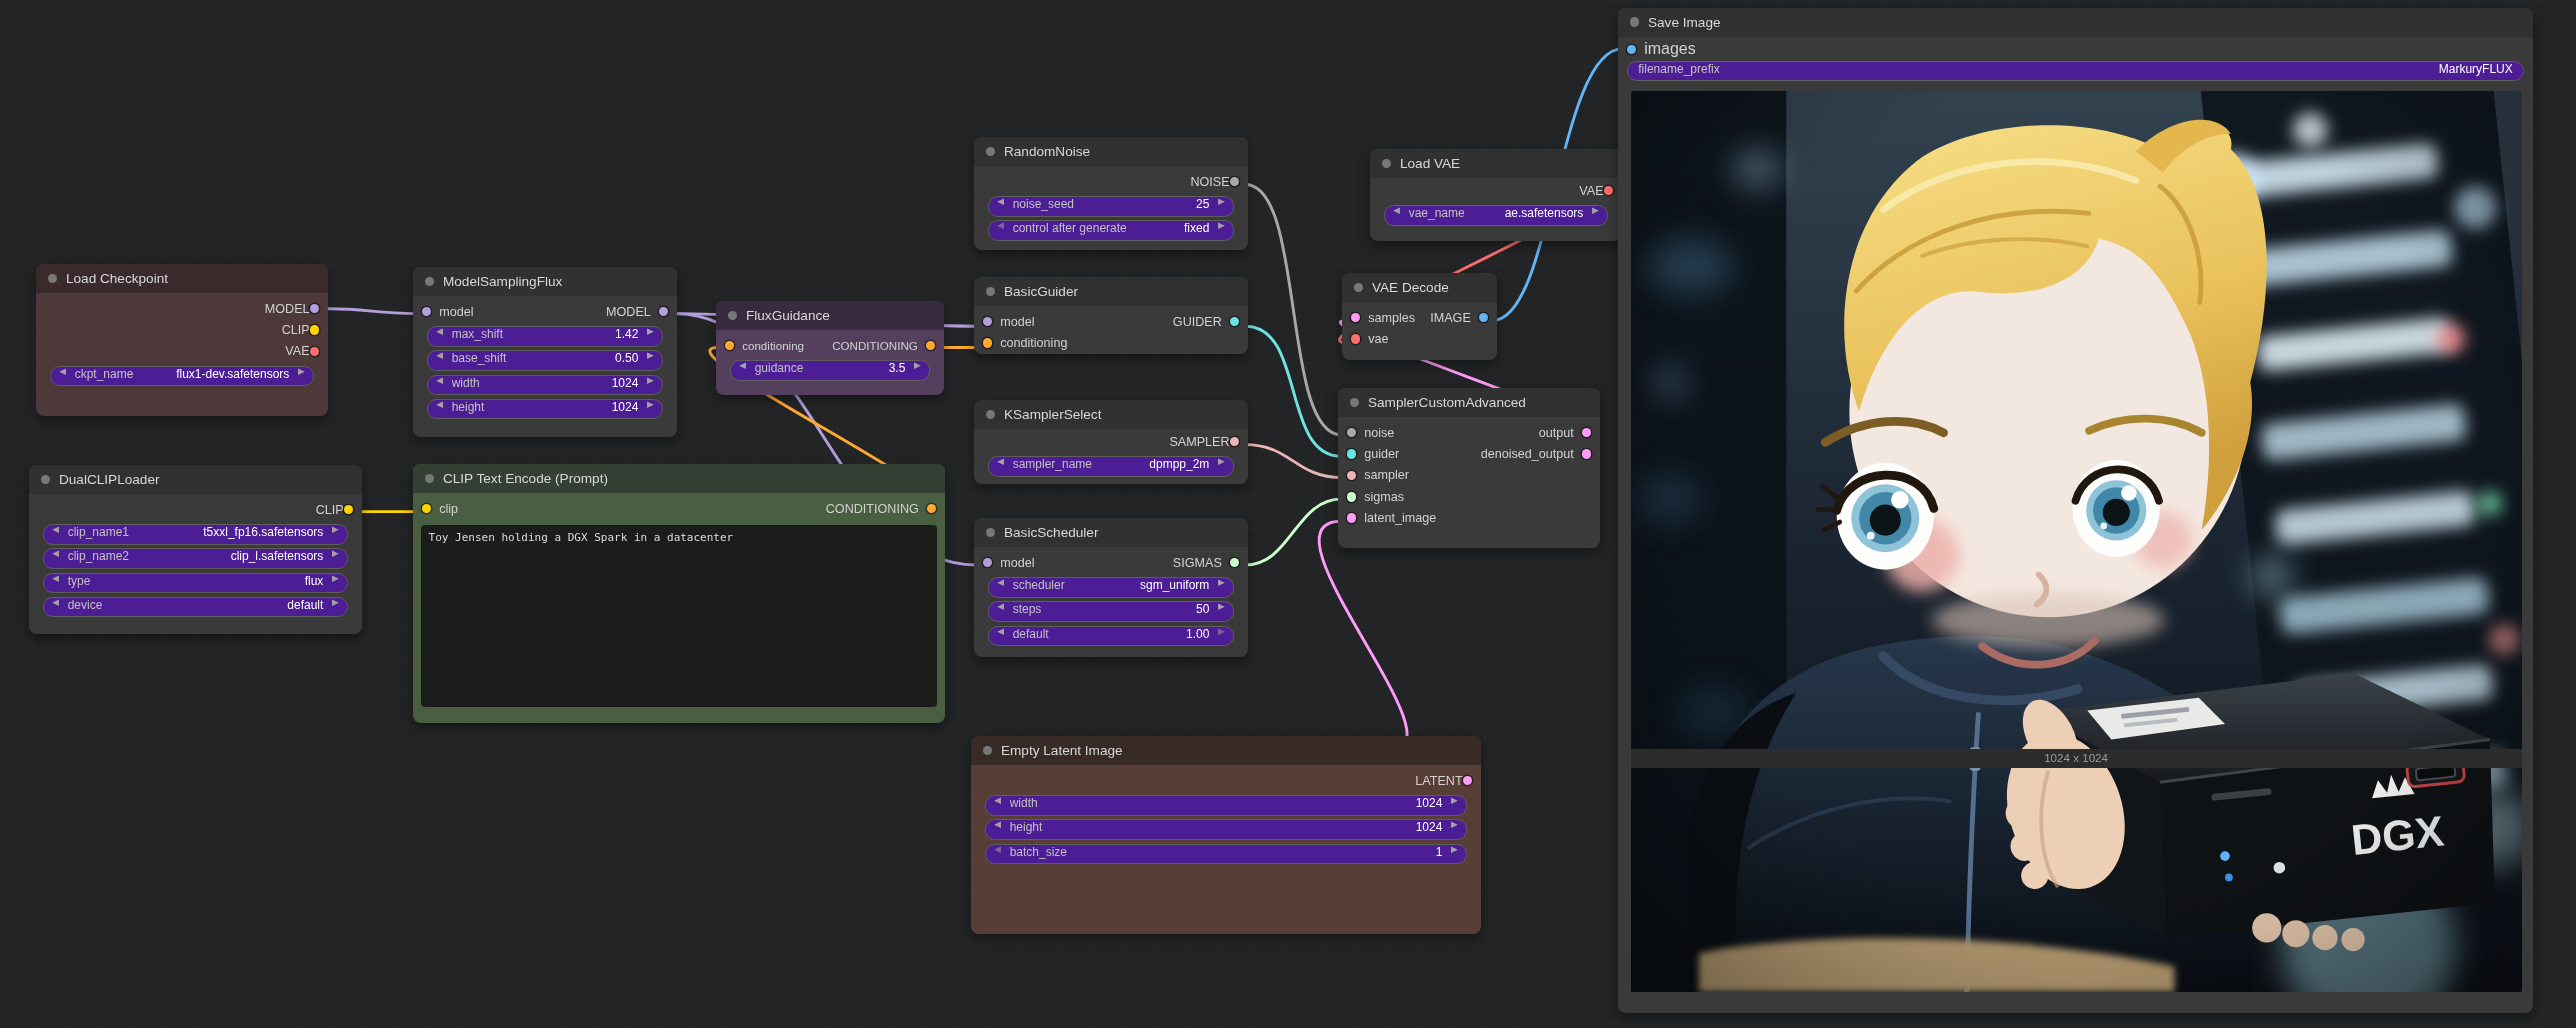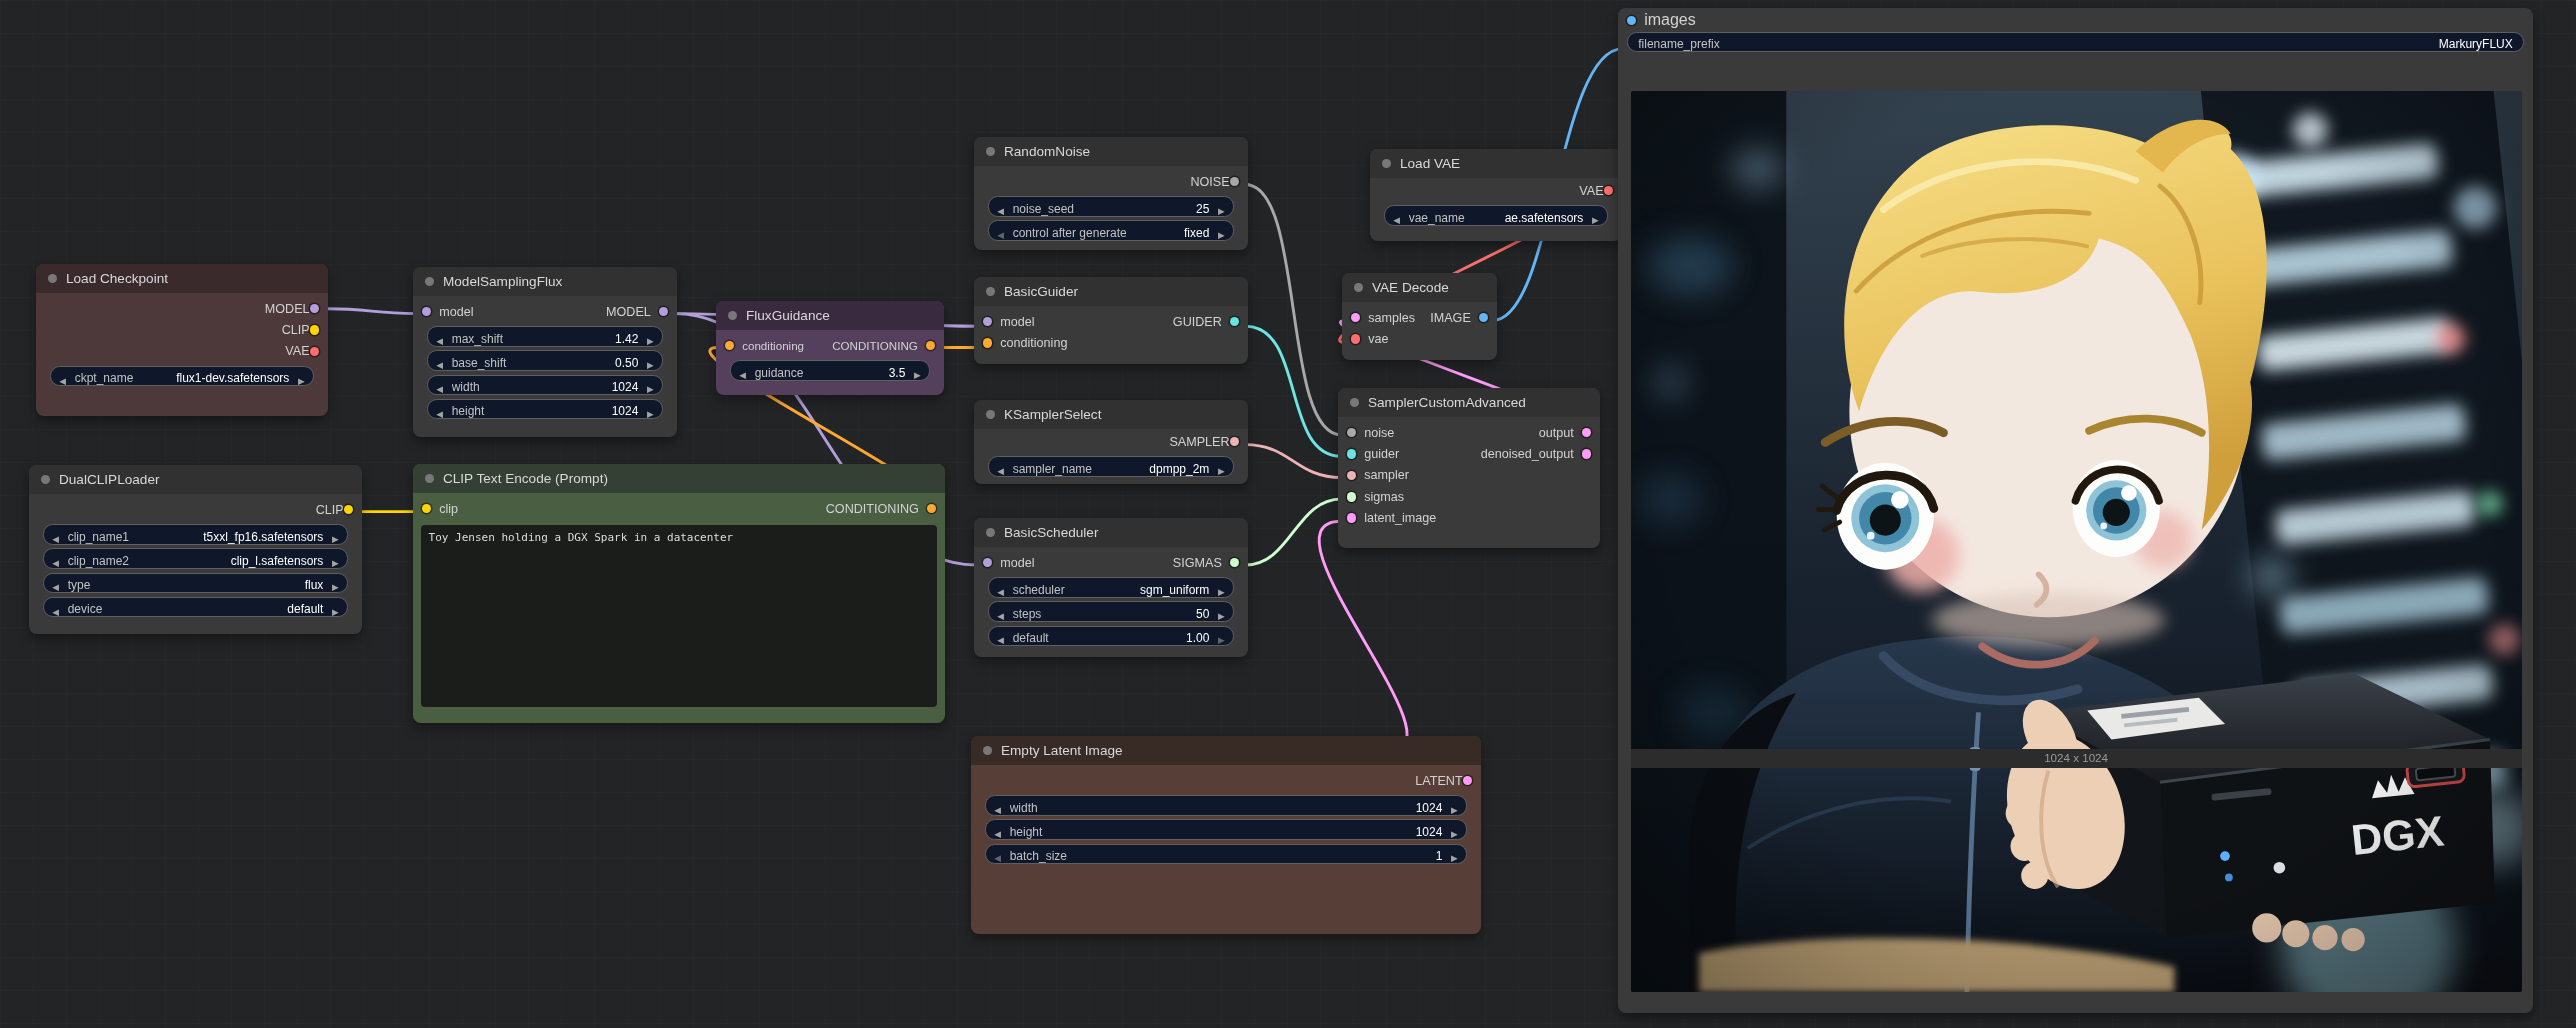--- a/index.html
+++ b/index.html
@@ -17,22 +17,22 @@
     display:flex;align-items:center;gap:8.7px;padding:0 11.6px;}
   .ttitle{font-size:13.6px;color:#d8d8d8;white-space:nowrap;}
   .tdot{width:9.7px;height:9.7px;border-radius:50%;background:#787878;flex:0 0 auto;}
   .body{padding-top:4.9px;}
   .row{height:21.4px;display:flex;align-items:center;padding:0 8.7px;font-size:12.6px;color:#d2d2d2;}
   .row .left,.row .right{display:flex;align-items:center;gap:7.8px;}
   .row.both{justify-content:space-between;}
   .row.out{justify-content:flex-end;}
   .port{width:9.7px;height:9.7px;border-radius:50%;background:var(--pc,#999);
     box-shadow:0 0 0 1.5px rgba(0,0,0,.45);flex:0 0 auto;}
-  .widget{height:18.4px;margin:3.9px 13.6px;background:#0f172a;border:1px solid #5f5f5f;
-    border-radius:9.7px;display:flex;align-items:flex-end;padding:0 8.7px;font-size:12px;}
+  .widget{height:18.4px;margin:3.9px 13.6px;background:#4c1d95;border:1px solid #5f5f5f;
+    border-radius:9.7px;display:flex;align-items:flex-start;padding:0 8.7px;font-size:12px;}
   .warr{color:#a4a4a4;font-size:8.7px;line-height:1;flex:0 0 auto;}
   .wlabel{color:#c3c3c3;flex:1;margin:0 8.7px;text-align:left;white-space:nowrap;overflow:hidden;}
   .wvalue{color:#fff;margin:0 8.7px 0 5.8px;text-align:right;white-space:nowrap;}
   .widget.noarrow .wlabel{margin-left:1.9px;}
   .prompt{margin:5.8px 7.8px;background:#1b1d1b;border-radius:3.9px;height:182px;
     font-family:"DejaVu Sans Mono",monospace;font-size:11px;color:#dcdcdc;
     padding:5.8px 7.8px;box-sizing:border-box;white-space:pre-wrap;}
   .preview{position:absolute;left:12.6px;top:83px;width:891px;height:677px;}
   .preview svg{display:block;border-radius:1.9px;}
   .caption{position:absolute;left:0;bottom:0;width:100%;height:18.4px;background:#2c2c2c;
@@ -242,21 +242,21 @@
       </div>
       <div class="widget">
         <span class="warr" style="opacity:.55">◀</span>
         <span class="wlabel">control after generate</span>
         <span class="wvalue">fixed</span>
         <span class="warr">▶</span>
       </div>
     </div>
   </div>
 
-  <div class="node" style="left:974px;top:277px;width:274px;height:87px;">
+  <div class="node" style="left:974px;top:277px;width:274px;height:77px;">
     <div class="titlebar">
       <span class="tdot"></span>
       <span class="ttitle">BasicGuider</span>
     </div>
     <div class="body">
       <div class="row both">
         <span class="left">
             <span class="port" style="--pc:#B39DDB"></span>
             <span>model</span>
           </span>
@@ -452,20 +452,24 @@
       <div class="row">
           <span class="left">
             <span class="port" style="--pc:#FF9CF9"></span>
             <span>latent_image</span>
           </span>
         </div>
     </div>
   </div>
 
   <div class="node" style="left:1618px;top:7.8px;width:915px;height:1005px;">
+    <div class="titlebar">
+      <span class="tdot"></span>
+      <span class="ttitle">Save Image</span>
+    </div>
     <div class="body" style="padding-top:2.9px;">
       <div class="row" style="height:19.4px;font-size:16px;">
           <span class="left">
             <span class="port" style="--pc:#64B5F6"></span>
             <span>images</span>
           </span>
         </div>
       <div class="widget noarrow" style="margin:1.9px 8.7px;">
         <span class="wlabel">filename_prefix</span>
         <span class="wvalue" style="font-weight:normal;margin-right:1.9px;">MarkuryFLUX</span>

